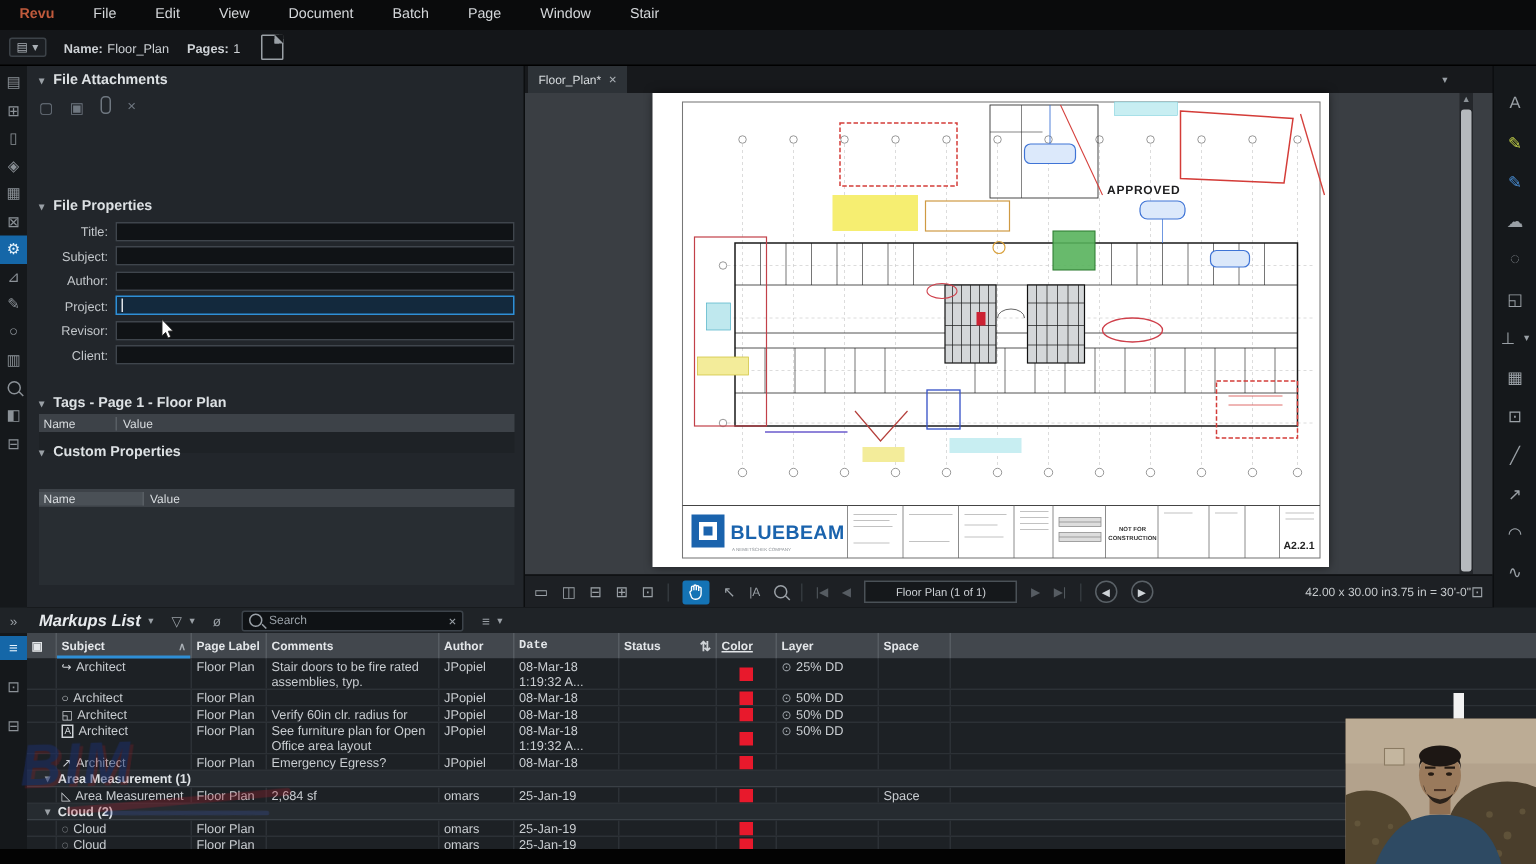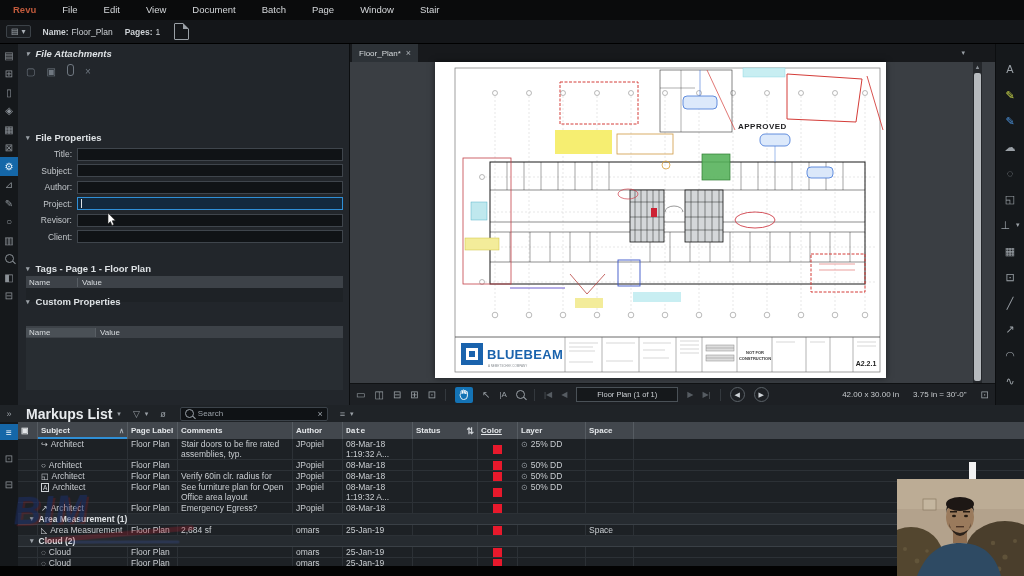--- a/index.html
+++ b/index.html
@@ -75,26 +75,26 @@
           display:flex;align-items:center;box-sizing:border-box;padding:0 6px;gap:9px;}
   .nv{color:#9ba1a7;font-size:10px;display:flex;align-items:center;justify-content:center;}
   .nv.small{font-size:8px;}
   .nv.disabled{color:#565c62;}
   .nv-sep{width:1px;height:12px;background:#33383d;}
   #hand-tool{width:18px;height:16px;background:#1473b5;border-radius:2px;display:flex;align-items:center;justify-content:center;}
   #pagebox{width:100px;height:13px;border:1px solid #4a5157;background:#15181b;color:#cdd1d5;
            font-size:7.5px;display:flex;align-items:center;justify-content:center;text-align:center;}
   .circ{width:13px;height:13px;border:1px solid #5a6167;border-radius:50%;display:flex;align-items:center;
         justify-content:center;font-size:7px;color:#cfd4d8;}
-  #nav-right{margin-left:auto;display:flex;align-items:center;gap:14px;}
+  #nav-right{margin-left:auto;display:flex;align-items:center;gap:0;}
   .status-txt{font-size:8px;color:#c6cacd;}
   
   #mk-header{left:0;top:405px;width:1024px;height:17px;background:#1f2327;display:flex;align-items:center;}
   #mk-header .exp{color:#9aa0a6;font-size:9px;width:18px;text-align:center;}
-  #mk-title{font-size:14px;font-weight:bold;color:#e8ebee;margin-left:8px;}
+  #mk-title{font-size:11px;font-weight:bold;color:#e8ebee;margin-left:8px;font-style:italic;}
   .hdr-chev{color:#9aa0a6;font-size:7px;margin-left:5px;}
   .hdr-ico{color:#9aa0a6;font-size:9px;margin-left:12px;}
   #searchbox{margin-left:14px;width:138px;height:12px;background:#0f1215;border:1px solid #3c434a;border-radius:2px;
        display:flex;align-items:center;padding:0 4px;gap:4px;color:#9aa1a8;}
   #searchbox .ph{font-size:8px;color:#9aa1a8;flex:1;}
   #searchbox .clr{font-size:9px;}
   #mk-table{left:18px;top:422px;width:1006px;height:144px;background:#1d2125;overflow:hidden;}
   .mk-hrow{display:flex;height:17px;background:#42474d;align-items:stretch;}
   .mk-hcell{font-size:8px;font-weight:bold;color:#e3e6e9;display:flex;align-items:center;
        padding:0 3px;border-right:1px solid #565c62;box-sizing:border-box;}
@@ -242,21 +242,21 @@
     </div>
     <div class="rail-item">
       <span>○</span>
     </div>
     <div class="rail-item">
       <span>◺</span>
     </div>
   </div>
 
 <div class="abs" id="left-panel">
-  <div class="sec-head" style="left:8px;top:4px;font-style:italic;">
+  <div class="sec-head" style="left:8px;top:4px;">
     <span class="sec-chev">▾</span>
     <span>File Attachments</span>
   </div>
   <div id="attach-icons">
       <span><span>▢</span></span>
       <span><span>▣</span></span>
       <span><span class="clip"></span></span>
       <span><span>×</span></span>
     </div>
 

